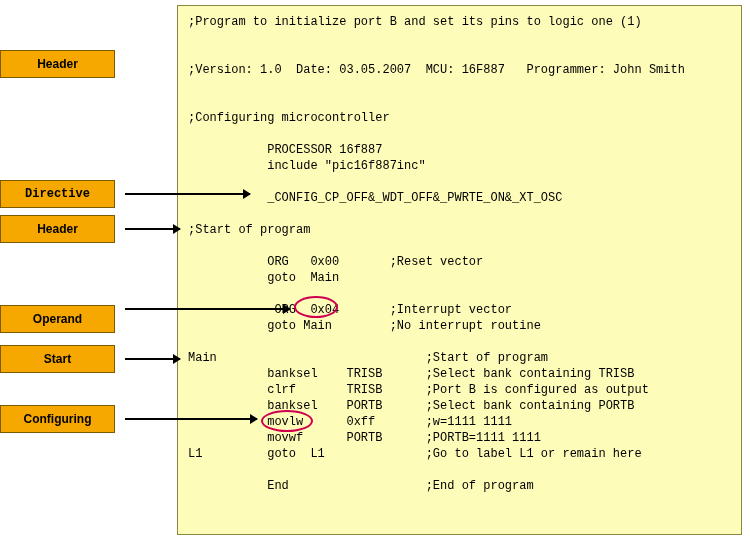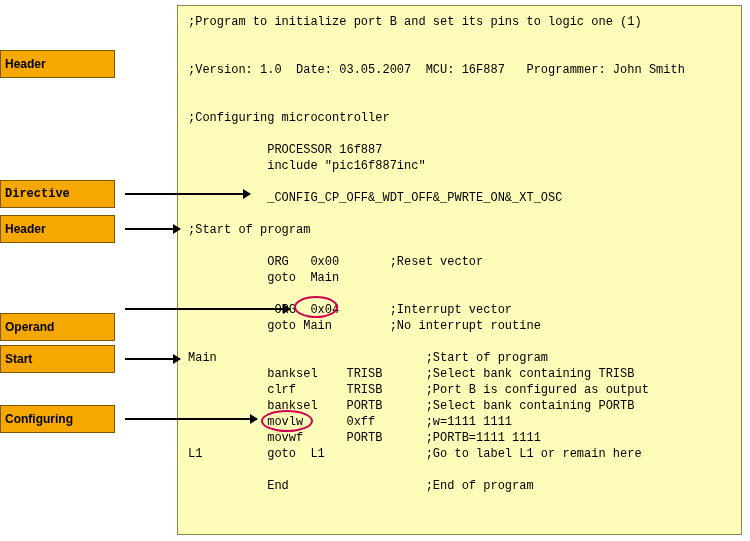--- a/index.html
+++ b/index.html
@@ -17,21 +17,21 @@
   .tag {
     position: absolute;
     left: 0;
     width: 115px;
     background: #f6a800;
     border: 1px solid #7a5b00;
     color: #000;
     font-family: Arial, sans-serif;
     font-size: 12px;
     font-weight: bold;
-    text-align: left;
+    text-align: center;
     padding: 6px 4px;
   }
   .arrow {
     position: absolute;
     height: 2px;
     background: #000;
   }
   .arrow::after {
     content: "";
     position: absolute;
@@ -107,21 +107,21 @@
 <div class="tag" style="top:180px;font-family:Liberation Mono, monospace;">
   <span>Directive</span>
 </div>
 <div class="arrow" style="left:125px; top:193px; width:125px;"></div>
 
 <div class="tag" style="top:215px;">
   <span>Header</span>
 </div>
 <div class="arrow" style="left:125px; top:228px; width:55px;"></div>
 
-<div class="tag" style="top:313px;">
+<div class="tag" style="top:305px;">
   <span>Operand</span>
 </div>
 <div class="arrow" style="left:125px; top:308px; width:165px;"></div>
 
 <div class="tag" style="top:345px;">
   <span>Start</span>
 </div>
 <div class="arrow" style="left:125px; top:358px; width:55px;"></div>
 
 <div class="tag" style="top:405px;">

